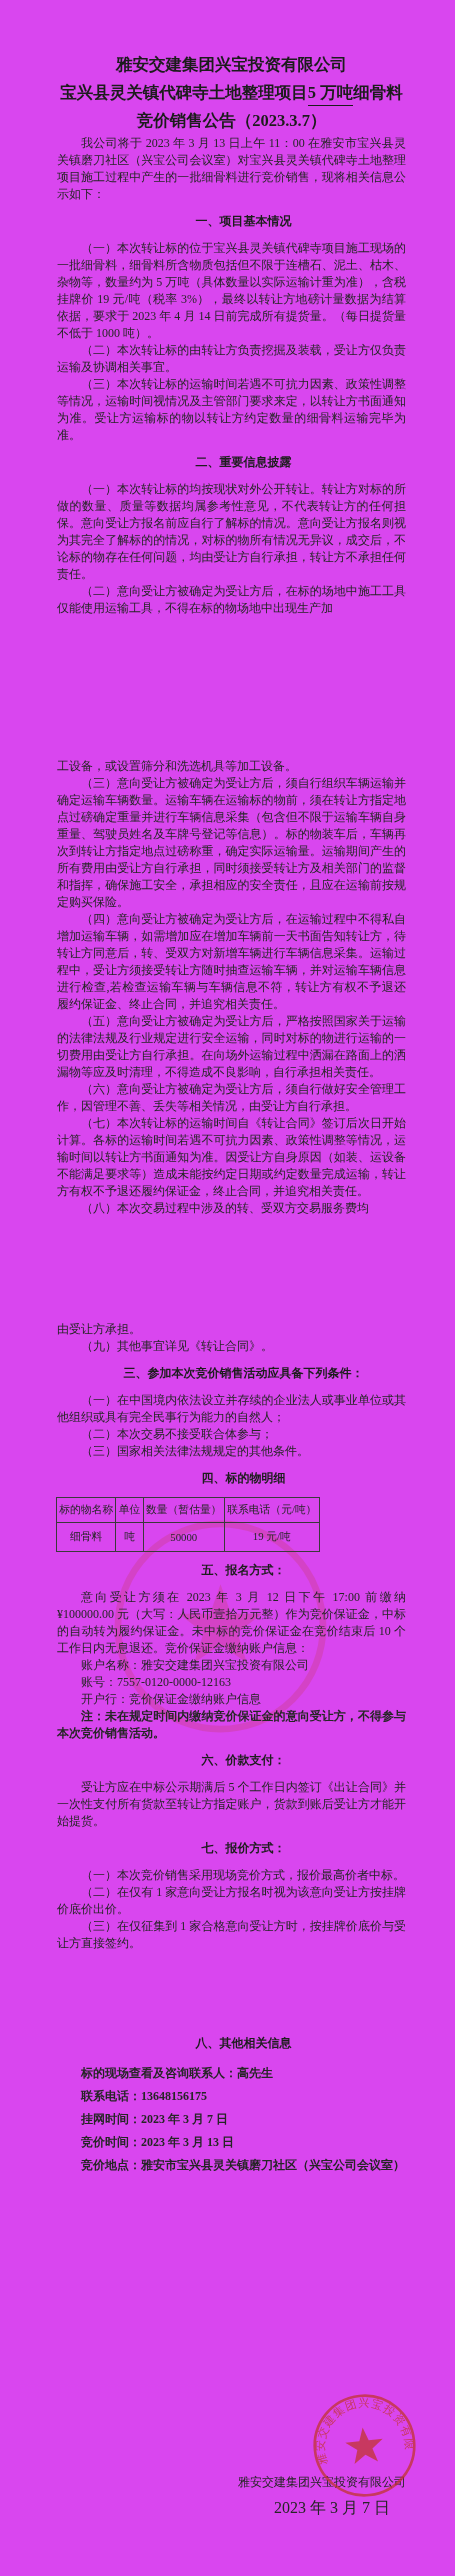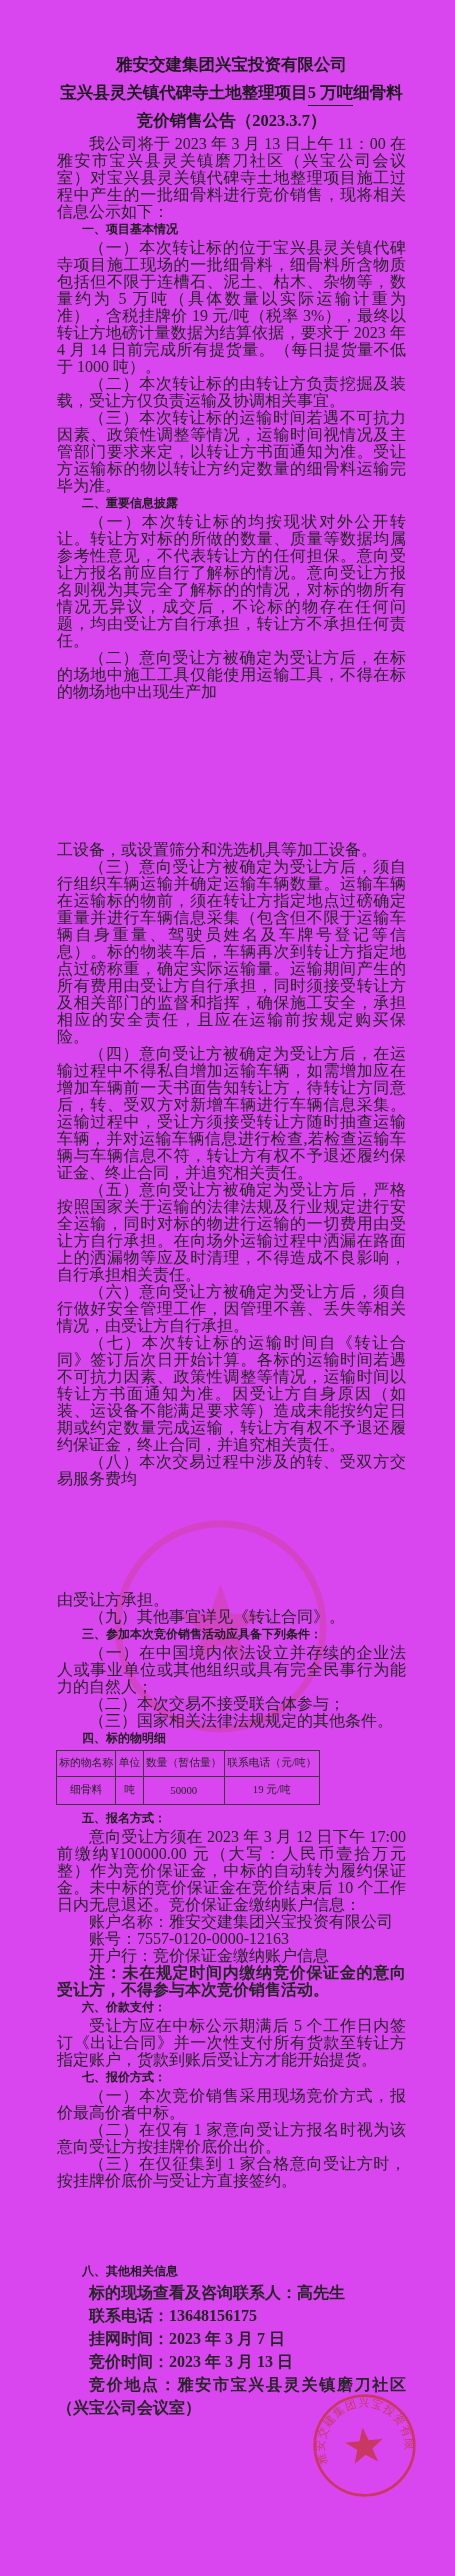--- a/index.html
+++ b/index.html
@@ -5,26 +5,26 @@
   html,body { margin:0; padding:0; background:#ffffff; }
   .doc {
     position:relative; width:456px; height:2576px; overflow:hidden;
     background:#d946ef; color:#262626;
     font-family:"Liberation Serif","DejaVu Serif",serif;
   }
   .content { position:relative; z-index:1; margin:0 50px 0 57px; width:349px; }
   .title { padding-top:51px; text-align:center; font-weight:bold;
            font-size:16.5px; line-height:28px; color:#1c1c1c; }
   .title .u { border-bottom:1.1px solid #1c1c1c; padding-bottom:3px; }
-  .para { margin:0; font-size:16px; line-height:17px; text-align:justify;
+  .para { margin:0; font-size:12px; line-height:17px; text-align:justify;
           text-indent:2em; word-break:break-word; }
   .noindent { text-indent:0; }
-  .heading { margin:1px; font-family:"Liberation Sans","DejaVu Sans",sans-serif;
+  .heading { margin:10px; font-family:"Liberation Sans","DejaVu Sans",sans-serif;
              font-weight:bold; font-size:12px; line-height:17px; text-indent:2em;
-             color:#1d1d1d; }
+             color:#1d1d1d;text-align:center; }
   .note { font-family:"Liberation Sans","DejaVu Sans",sans-serif; font-weight:bold; }
   .contact { line-height:23px;font-weight:bold; }
   .gap { width:100%; }
   table.subject { border-collapse:collapse; margin:3.4px 0 4.6px -1.1px;border-radius:15px; }
   table.subject th, table.subject td {
     border:1.1px solid #3a3a3a; text-align:center; font-weight:normal;
     font-size:10.8px; padding:5.1px 2.3px; white-space:nowrap;
     font-family:"Liberation Serif","DejaVu Serif",serif;
   }
   table.subject td { padding:6.8px 2.3px; }

